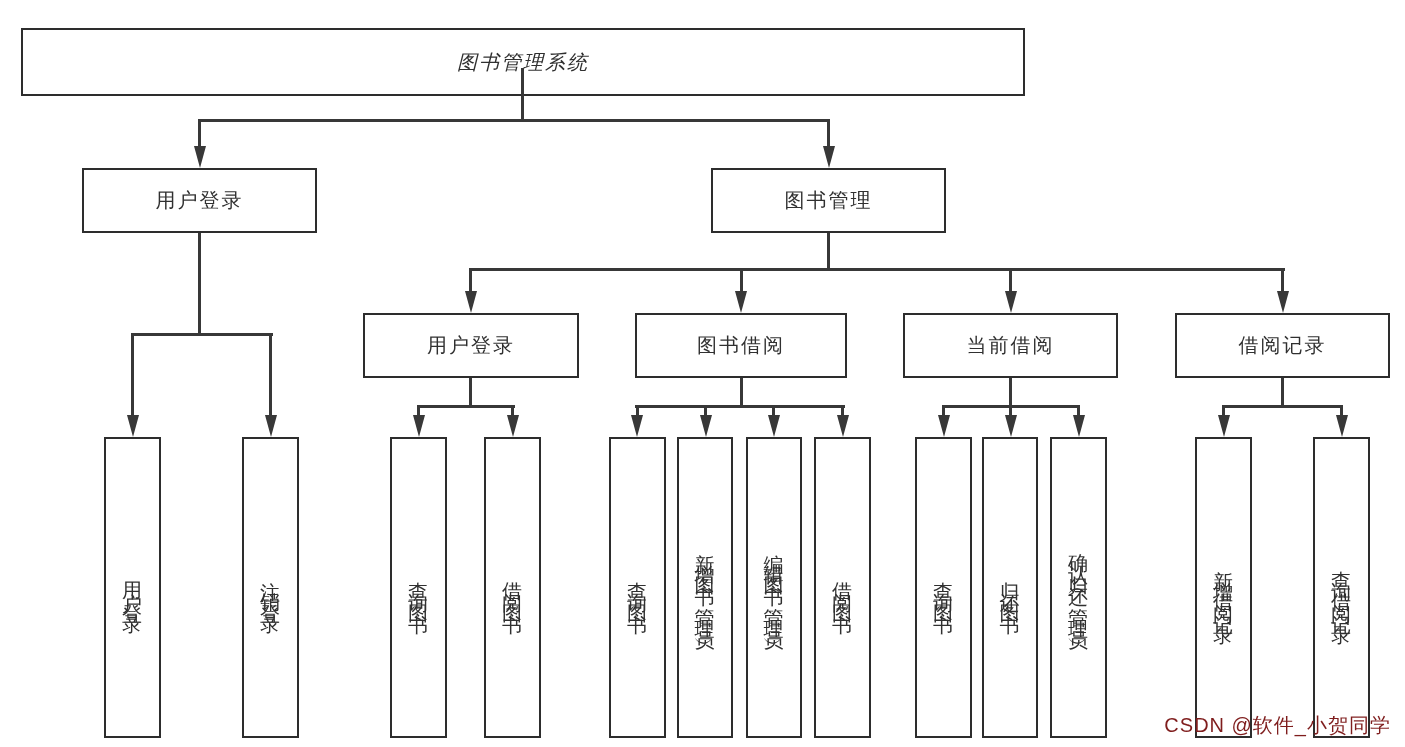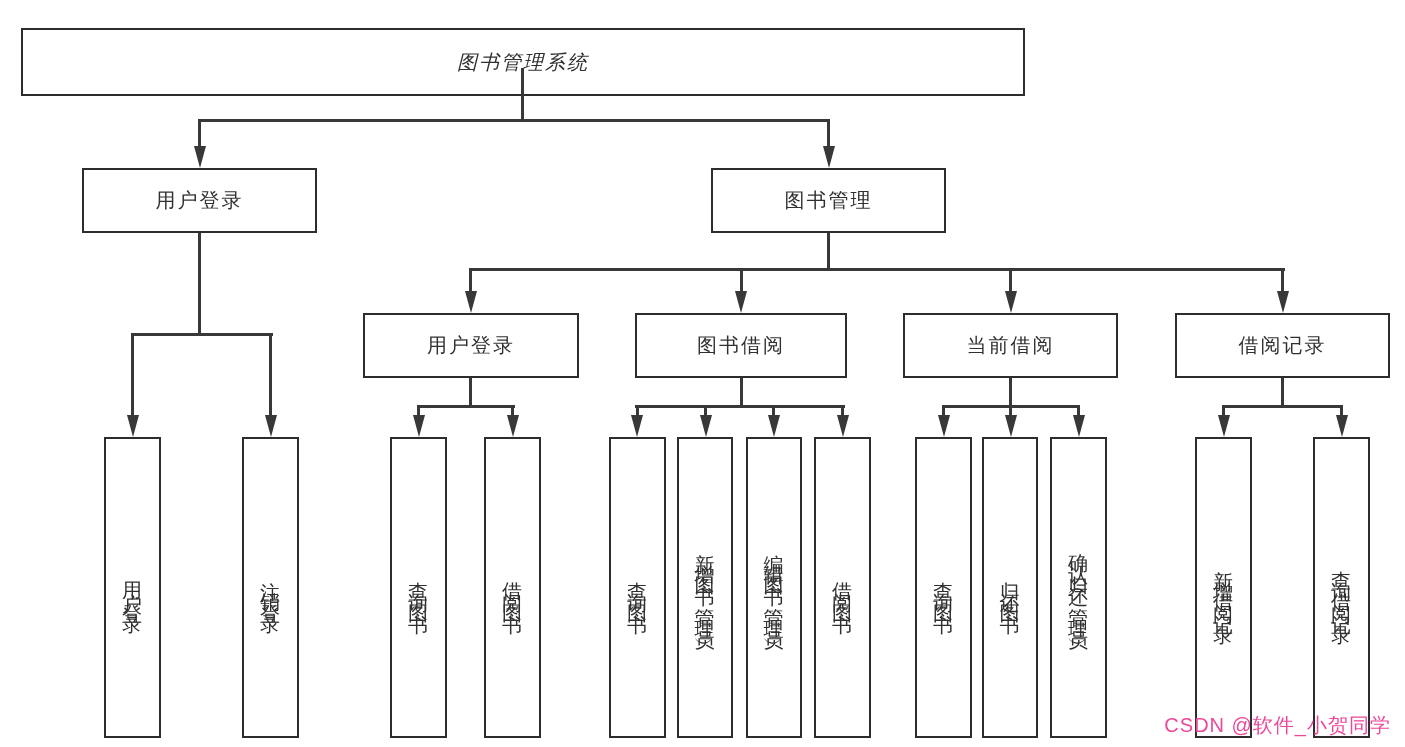--- a/index.html
+++ b/index.html
@@ -19,21 +19,21 @@
   .hline, .vline { position:absolute; background:#383838; }
   .hline { height:3px; }
   .vline { width:3px; }
   .arr {
     position:absolute; width:0; height:0;
     border-left:6px solid transparent; border-right:6px solid transparent;
     border-top:22px solid #383838; transform:translateX(-50%);
   }
   #watermark {
     position:absolute; right:14px; bottom:8px;
-    font-size:20px; color:#ec4899; letter-spacing:1px;
+    font-size:20px; color:#7f1d1d; letter-spacing:1px;
   }
 </style>
 </head>
 <body>
 
 <div id="stage">
 
   <div class="box" style="left:21px;top:28px;width:1004px;height:68px;font-style:italic;">
     <span class="lbl">图书管理系统</span>
   </div>

